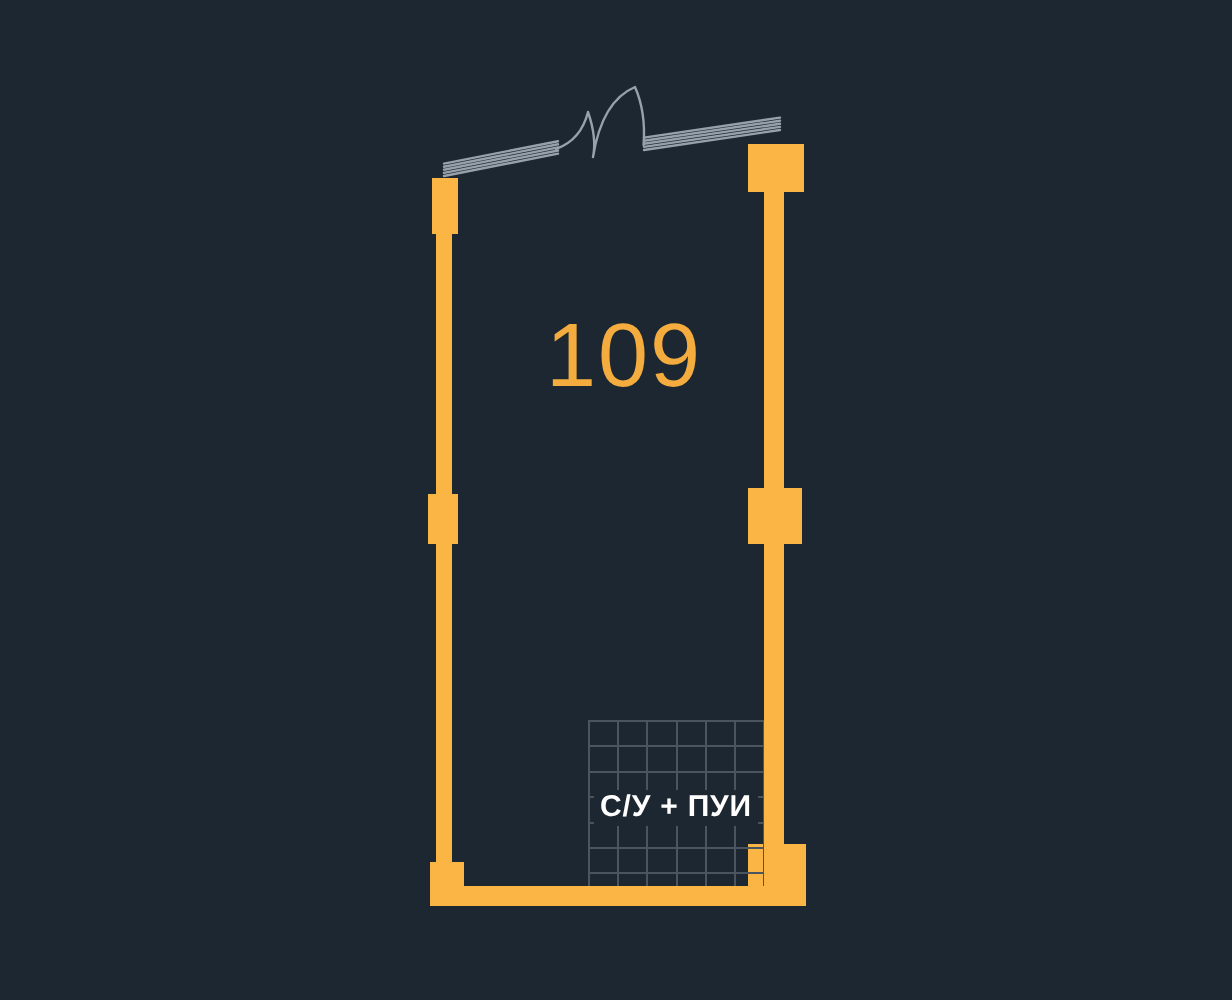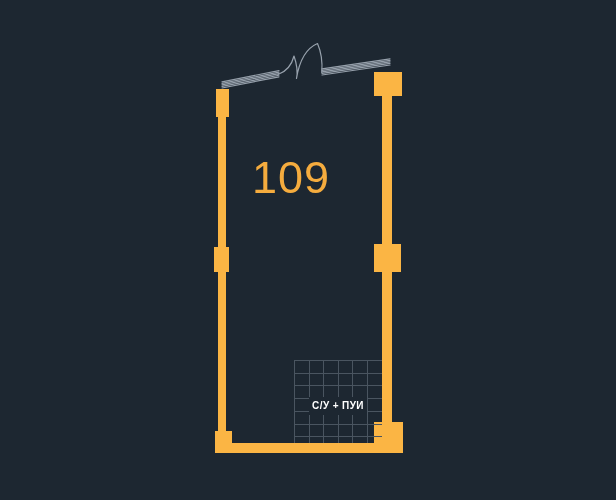--- a/index.html
+++ b/index.html
@@ -37,26 +37,27 @@
       repeating-linear-gradient(to bottom, var(--tile-line,#4A5560) 0 1px, transparent 1px 12.7px);
   }
   .bath-label{
     position:absolute;left:290px;top:395px;width:96px;
     text-align:center;line-height:18px;
   }
   .bath-label span{
     display:inline-block;
     background:var(--background,#1D2731);
     color:var(--label-text,#FFFFFF);
-    font-size:10px;font-weight:bold;letter-spacing:.4px;
+    font-size:15px;font-weight:bold;letter-spacing:.4px;
     padding:0 3px;
     white-space:nowrap;
   }
   .room-number{
     position:absolute;left:252px;top:155px;width:120px;
+    text-align:center;
     color:var(--room-number-text,#F5AC3E);
     font-size:45px;line-height:46px;font-weight:normal;
     letter-spacing:1px;
   }
   svg.linework{
     position:absolute;left:0;top:0;width:616px;height:500px;
     pointer-events:none;
   }
   svg.linework line, svg.linework path{
     stroke:var(--hatch-line,#97A1AC);

